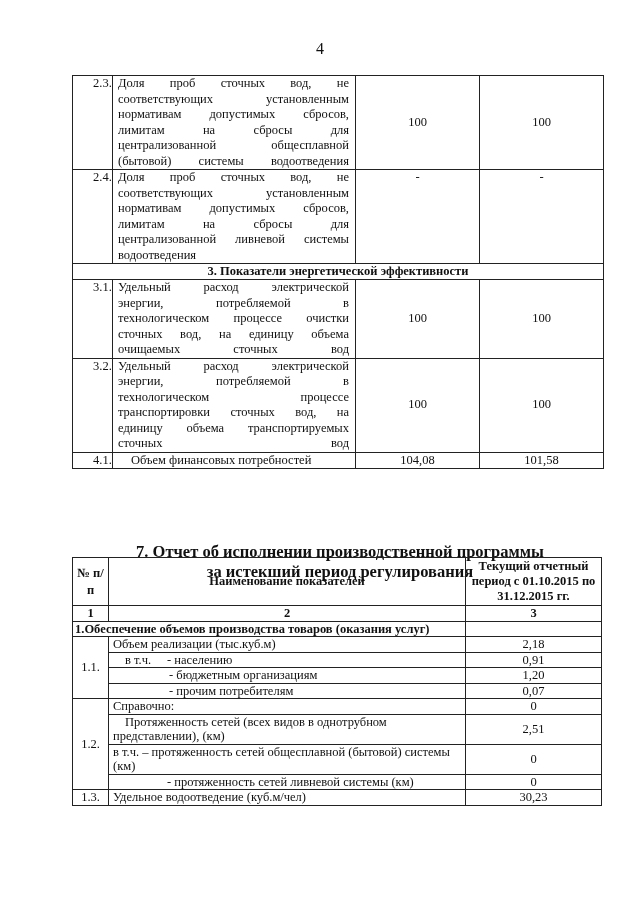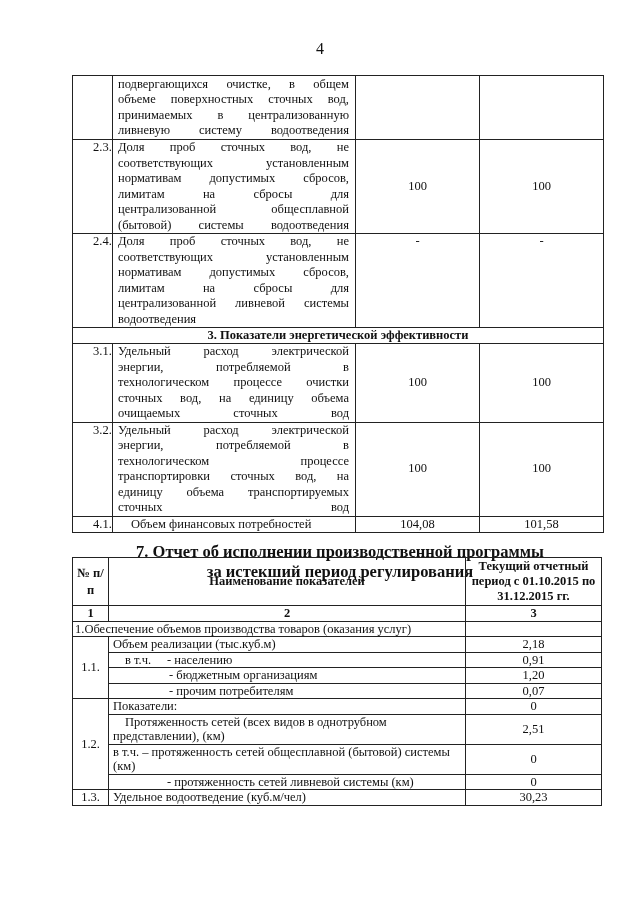--- a/index.html
+++ b/index.html
@@ -26,51 +26,40 @@
 
   .heading {
     position: absolute; top: 542px; left: 0; width: 680px;
     text-align: center; font-weight: bold; font-size: 16.5px; line-height: 20px;
   }
 
   #t2 { left: 72px; top: 557px; width: 529px; }
   #t2 td { font-size: 12.5px; line-height: 14.5px; }
   #t2 .hdr { font-weight: bold; text-align: center; }
   #t2 .c { text-align: center; }
-  #t2 .sec { font-weight: normal; text-align: left; padding-left: 2px; }
+  #t2 .sec { font-weight: bold; text-align: left; padding-left: 2px; }
   #t2 .numc { text-align: center; }
   .ind1 { padding-left: 16px !important; }
   .ind2 { padding-left: 60px !important; }
   .ind3 { padding-left: 58px !important; }
   .vtch { display: inline-block; width: 42px; }
 </style>
 </head>
 <body>
 
 <div class="page-number">4</div>
 
 <table id="t1">
   <colgroup>
     <col style="width:40px">
       <col style="width:243px">
       <col style="width:124px">
       <col style="width:124px">
   </colgroup>
   <tbody>
-      <tr style="height:64px">
-    <td class="num"></td>
-    <td class="name">
-      <span class="jline">подвергающихся очистке, в общем</span>
-      <span class="jline">объеме поверхностных сточных вод,</span>
-      <span class="jline">принимаемых в централизованную</span>
-      <span class="lline">ливневую систему водоотведения</span>
-    </td>
-    <td class="val"></td>
-    <td class="val"></td>
-  </tr>
   <tr style="height:89px">
     <td class="num">2.3.</td>
     <td class="name">
       <span class="jline">Доля проб сточных вод, не</span>
       <span class="jline">соответствующих установленным</span>
       <span class="jline">нормативам допустимых сбросов,</span>
       <span class="jline">лимитам на сбросы для</span>
       <span class="jline">централизованной общесплавной</span>
       <span class="lline">(бытовой) системы водоотведения</span>
     </td>
@@ -165,21 +154,21 @@
   <tr>
     <td class="ind2">- бюджетным организациям</td>
     <td class="c">1,20</td>
   </tr>
   <tr>
     <td class="ind2">- прочим потребителям</td>
     <td class="c">0,07</td>
   </tr>
   <tr>
     <td rowspan="4" class="numc">1.2.</td>
-    <td>Показатели:</td>
+    <td>Справочно:</td>
     <td class="c">0</td>
   </tr>
   <tr>
     <td style="text-indent:12px">Протяженность сетей (всех видов в однотрубном представлении), (км)</td>
     <td class="c">2,51</td>
   </tr>
   <tr>
     <td>в т.ч. – протяженность сетей общесплавной (бытовой) системы (км)</td>
     <td class="c">0</td>
   </tr>

